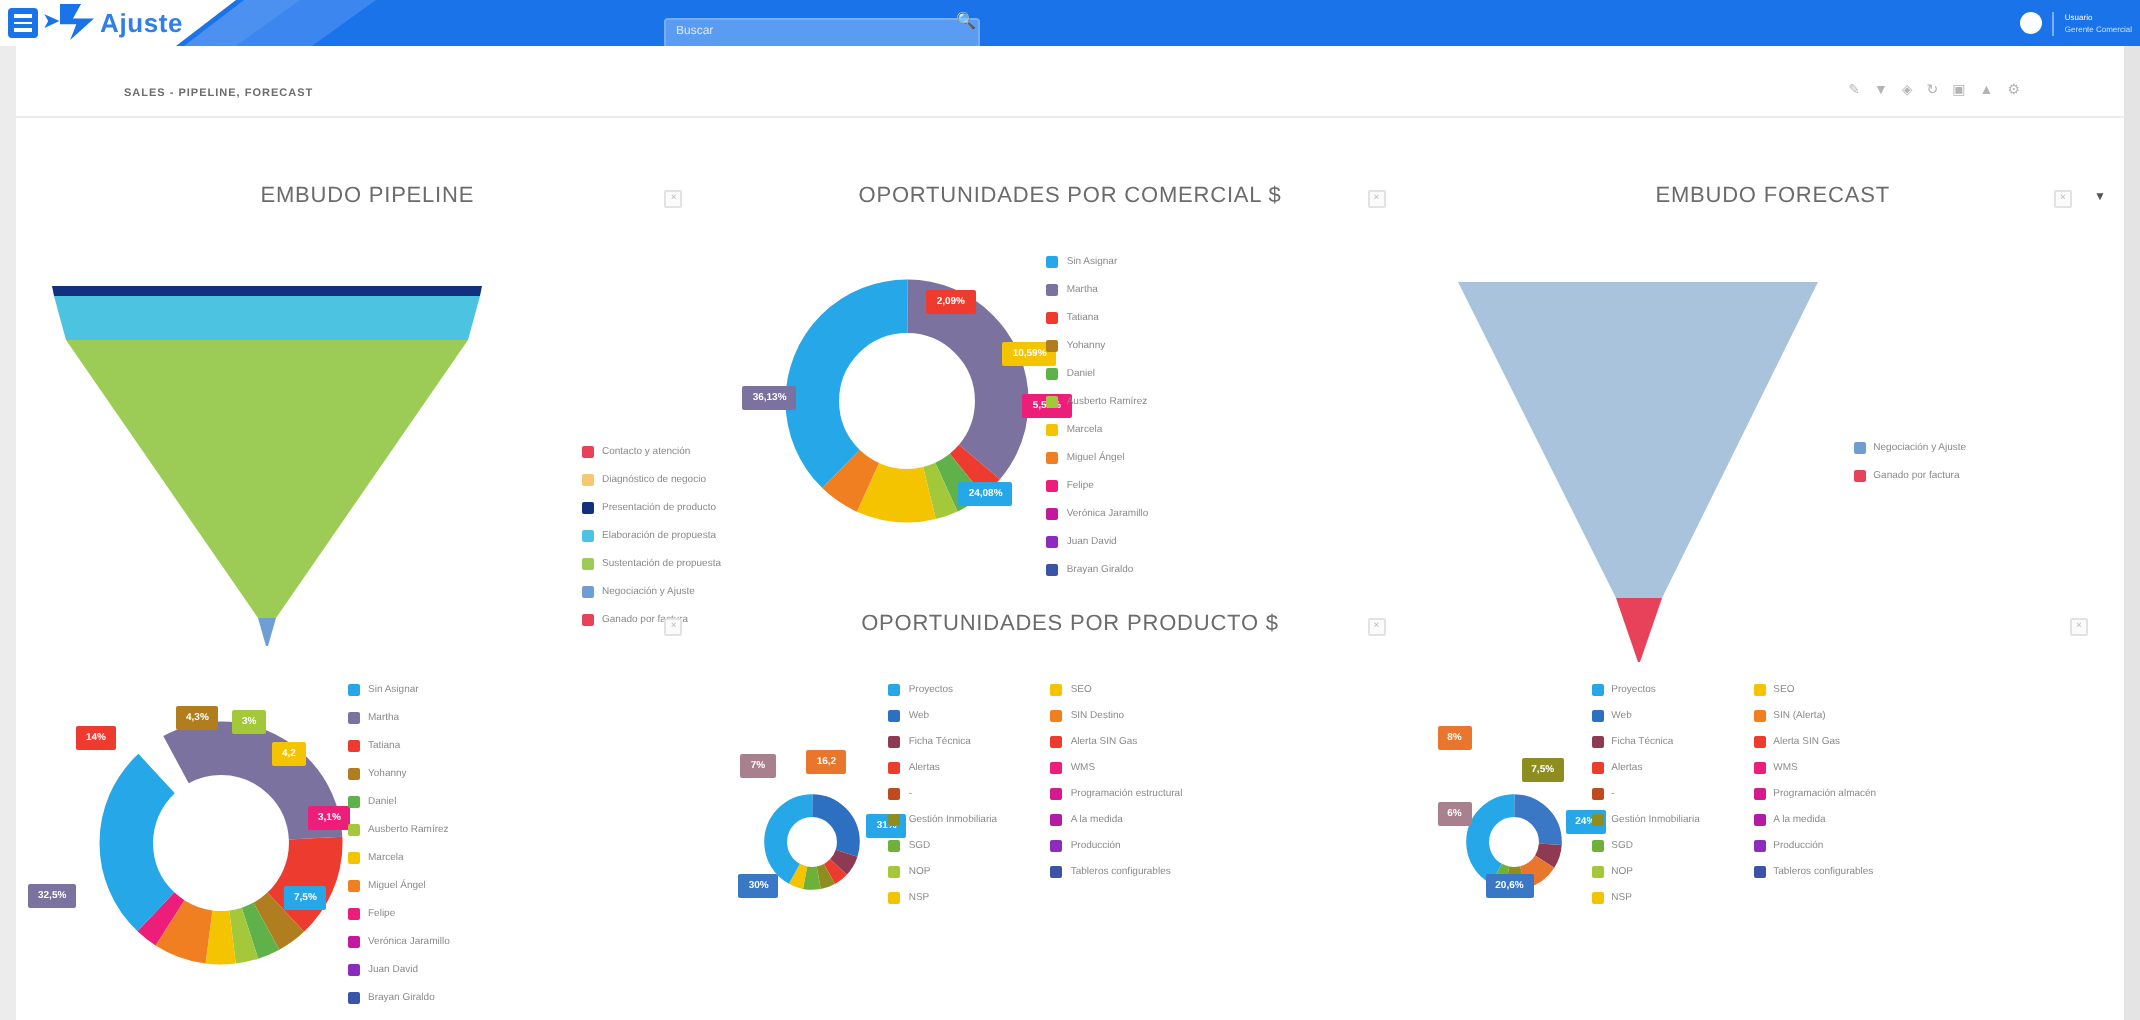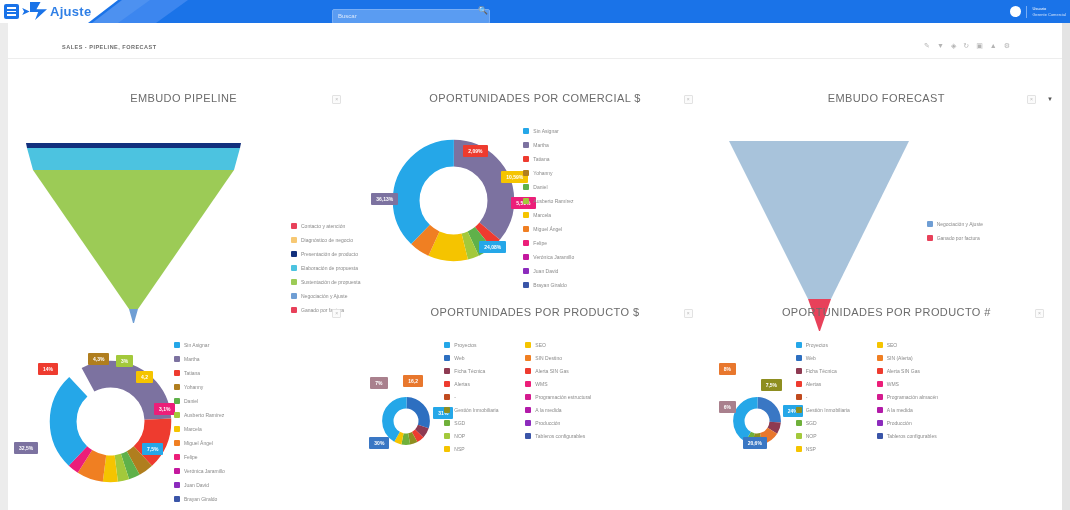--- a/index.html
+++ b/index.html
@@ -535,21 +535,20 @@
         </div>
         <div class="legend-item">
           <span class="legend-swatch" style="background:#f5c400"></span>
           <span class="legend-label">NSP</span>
         </div>
         <div></div>
       </div>
     </div>
 
     <div class="panel">
-      <div class="panel-title">OPORTUNIDADES POR PRODUCTO #</div>
       <div class="panel-close">×</div>
 
       <div class="donut-wrap" style="left:22px; top:100px;">
         <svg width="48" height="48" viewBox="0 0 42 42">
           <circle cx="21" cy="21" r="15.915" fill="transparent" stroke="#3a77c4" stroke-width="10" stroke-dasharray="26 74" stroke-dashoffset="25"></circle>
           <circle cx="21" cy="21" r="15.915" fill="transparent" stroke="#8e3a52" stroke-width="10" stroke-dasharray="8 92" stroke-dashoffset="99"></circle>
           <circle cx="21" cy="21" r="15.915" fill="transparent" stroke="#e8772d" stroke-width="10" stroke-dasharray="12 88" stroke-dashoffset="91"></circle>
           <circle cx="21" cy="21" r="15.915" fill="transparent" stroke="#8e8e20" stroke-width="10" stroke-dasharray="7 93" stroke-dashoffset="79"></circle>
           <circle cx="21" cy="21" r="15.915" fill="transparent" stroke="#6fb03a" stroke-width="10" stroke-dasharray="5 95" stroke-dashoffset="72"></circle>
           <circle cx="21" cy="21" r="15.915" fill="transparent" stroke="#25a7e8" stroke-width="10" stroke-dasharray="42 58" stroke-dashoffset="67"></circle>

